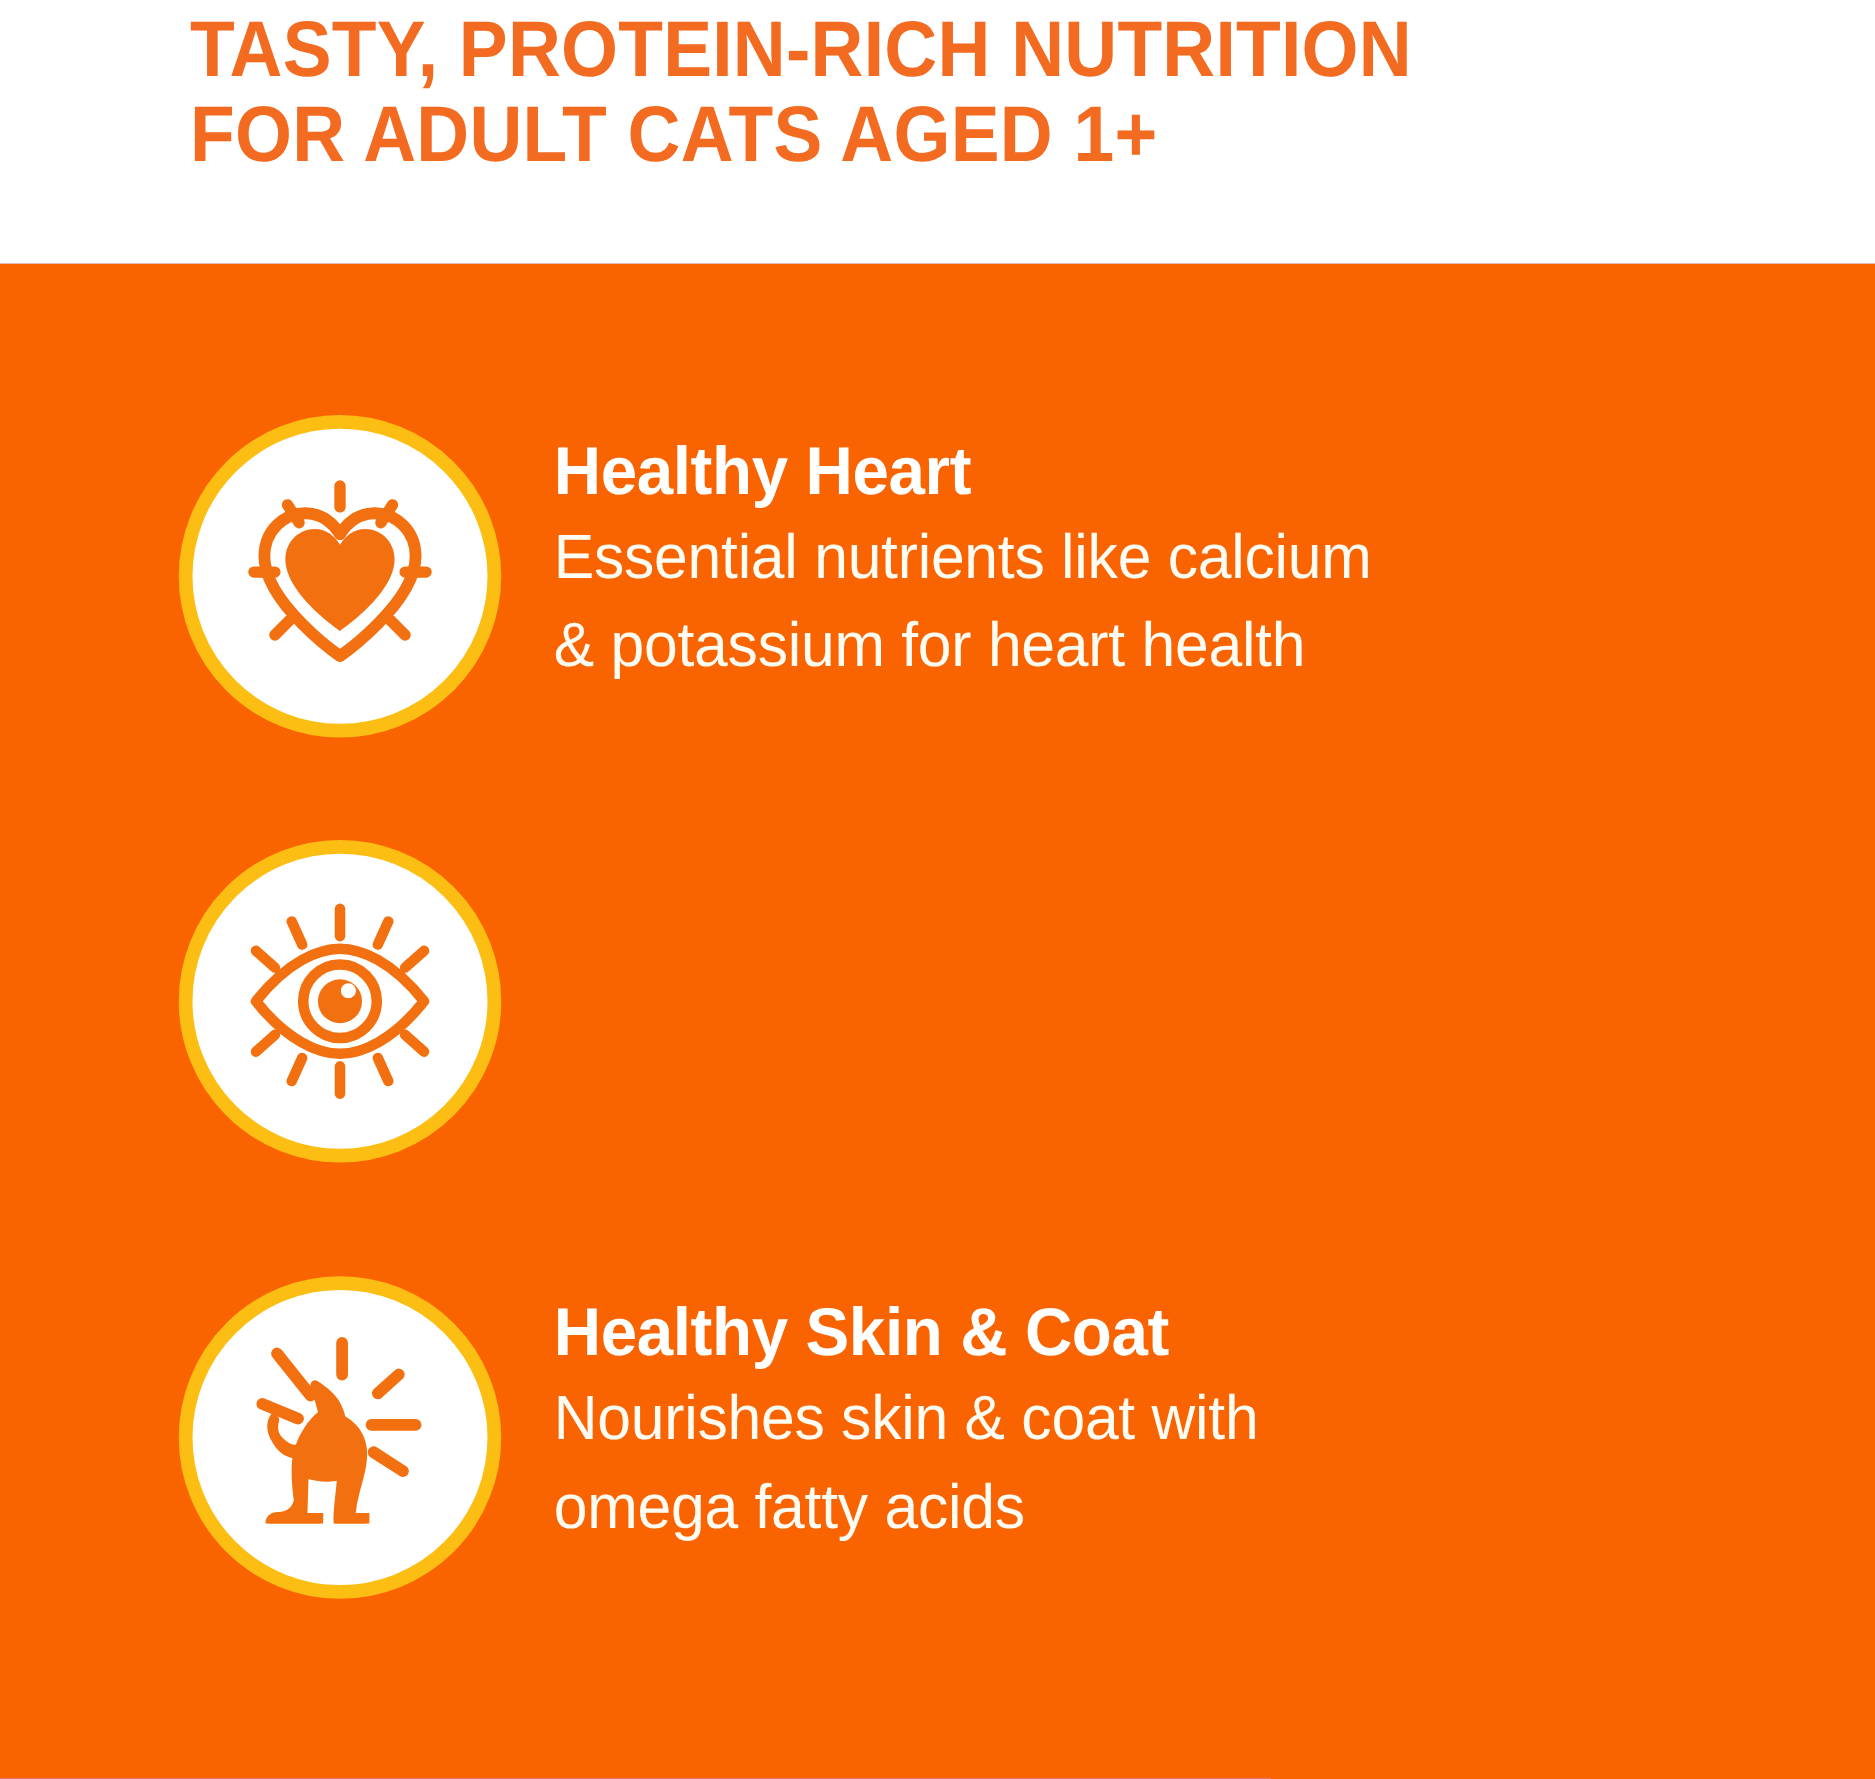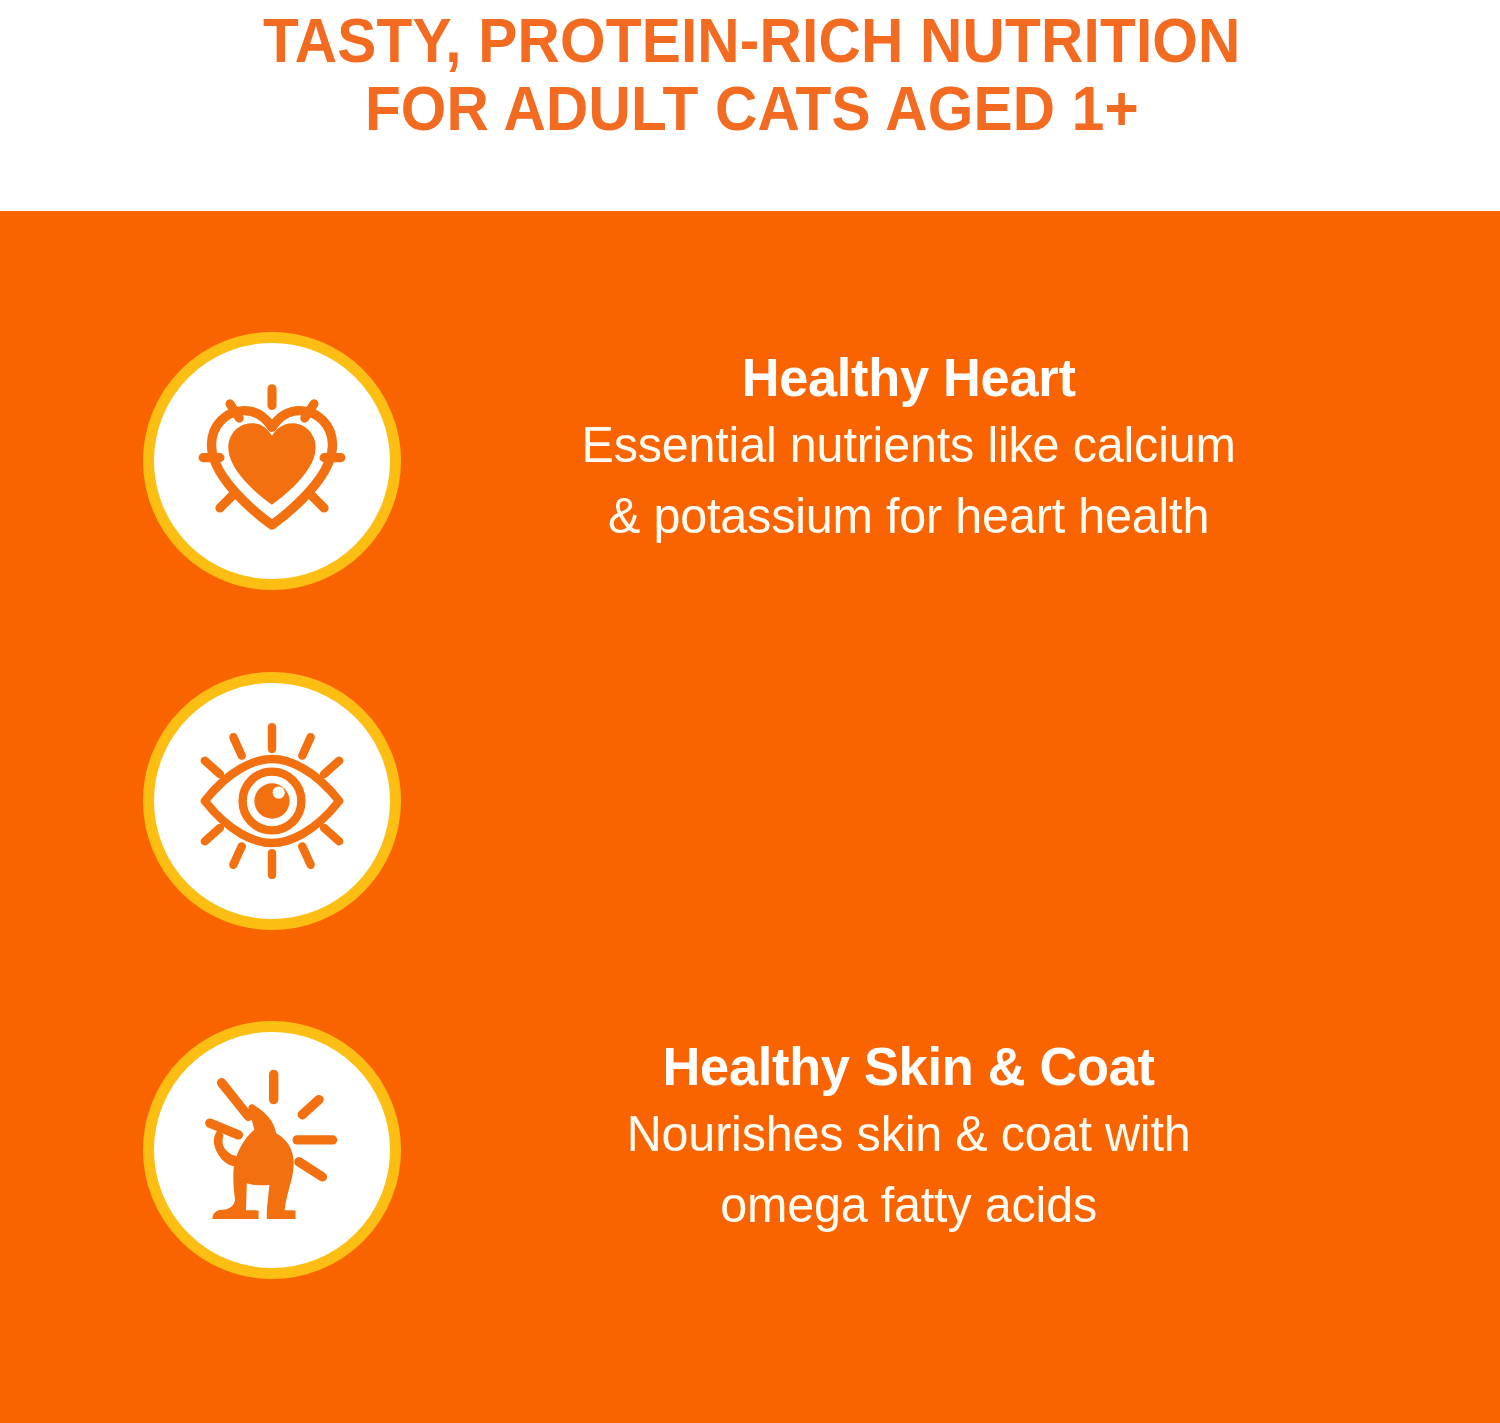--- a/index.html
+++ b/index.html
@@ -10,21 +10,20 @@
     background: #ffffff;
     font-family: "Liberation Sans", sans-serif;
     overflow: hidden;
   }
 
   .page {
     position: relative;
     width: 1500px;
     height: 1423px;
     background: #8b5cf6;
-    text-align: center;
   }
 
   
   .header {
     position: absolute;
     left: 0; top: 0;
     width: 1500px;
     height: 211px;
     background: #ffffff;
   }

